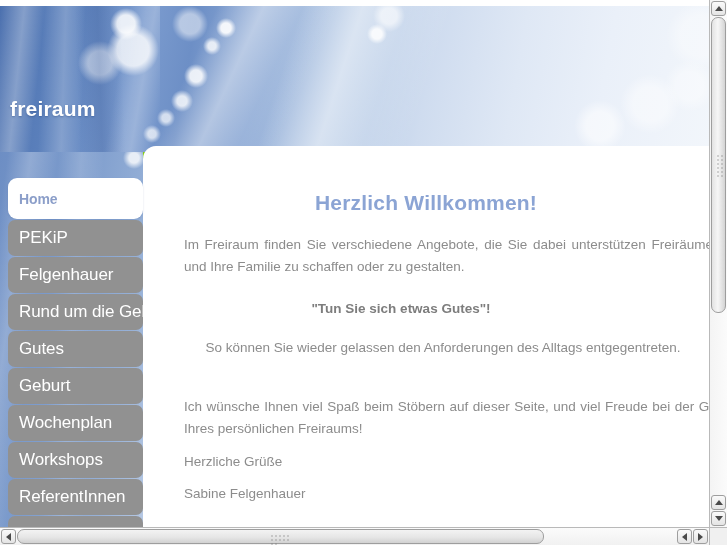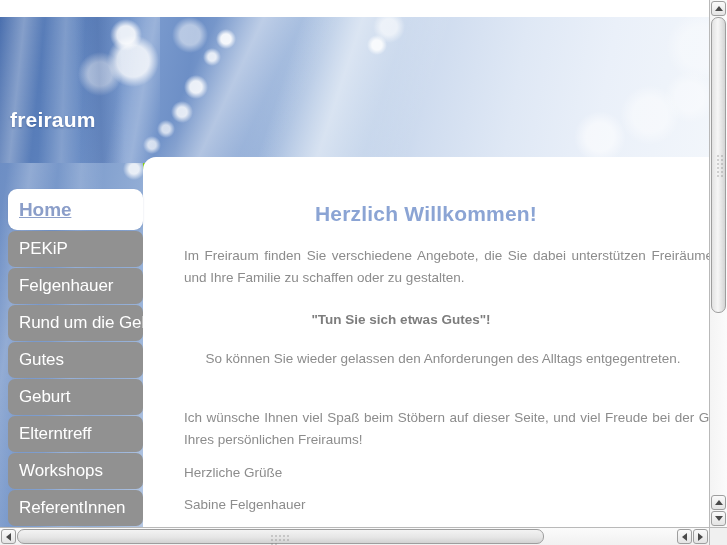--- a/index.html
+++ b/index.html
@@ -5,21 +5,21 @@
   * { margin:0; padding:0; box-sizing:border-box; }
   html,body { width:727px; height:545px; overflow:hidden; }
   body {
     font-family:"Liberation Sans", sans-serif;
     background:#ffffff;
     position:relative;
   }
 
   
   #viewport {
-    position:absolute; left:0; top:17px;
+    position:absolute; left:0; top:6px;
     width:709px; height:527px;
     overflow:hidden;
     background:#84cc16;
   }
 
   
   #banner {
     position:absolute; left:0; top:0;
     width:709px; height:146px;
     background:
@@ -135,21 +135,21 @@
     font-size:17px; color:#ffffff; letter-spacing:-.1px;
     white-space:nowrap;
   }
   .nav-item.active {
     background:#ffffff;
     border-radius:9px;
     height:41px;
     box-shadow:0 1px 2px rgba(60,90,150,.2);
   }
   .nav-item.active .nav-label {
-    color:#8b9ec9; font-weight:bold; font-size:19px;text-decoration:underline;
+    color:#8b9ec9; font-weight:bold; font-size:14px;
   }
 
   
   #vscroll {
     position:absolute; right:0; top:0; width:18px; height:527px;
     background:linear-gradient(90deg,#f4f4f4,#fbfbfb);
     border-left:1px solid #b9b9b9;
   }
   #hscroll {
     position:absolute; left:0; bottom:0; width:709px; height:18px;
@@ -235,21 +235,21 @@
     <div class="nav-item">
       <span class="nav-label">Rund um die Geburt</span>
     </div>
     <div class="nav-item">
       <span class="nav-label">Gutes</span>
     </div>
     <div class="nav-item">
       <span class="nav-label">Geburt</span>
     </div>
     <div class="nav-item">
-      <span class="nav-label">Elterntreff</span>
+      <span class="nav-label">Wochenplan</span>
     </div>
     <div class="nav-item">
       <span class="nav-label">Workshops</span>
     </div>
     <div class="nav-item">
       <span class="nav-label">ReferentInnen</span>
     </div>
     <div class="nav-item">
       <span class="nav-label">Partner und Freunde</span>
     </div>

